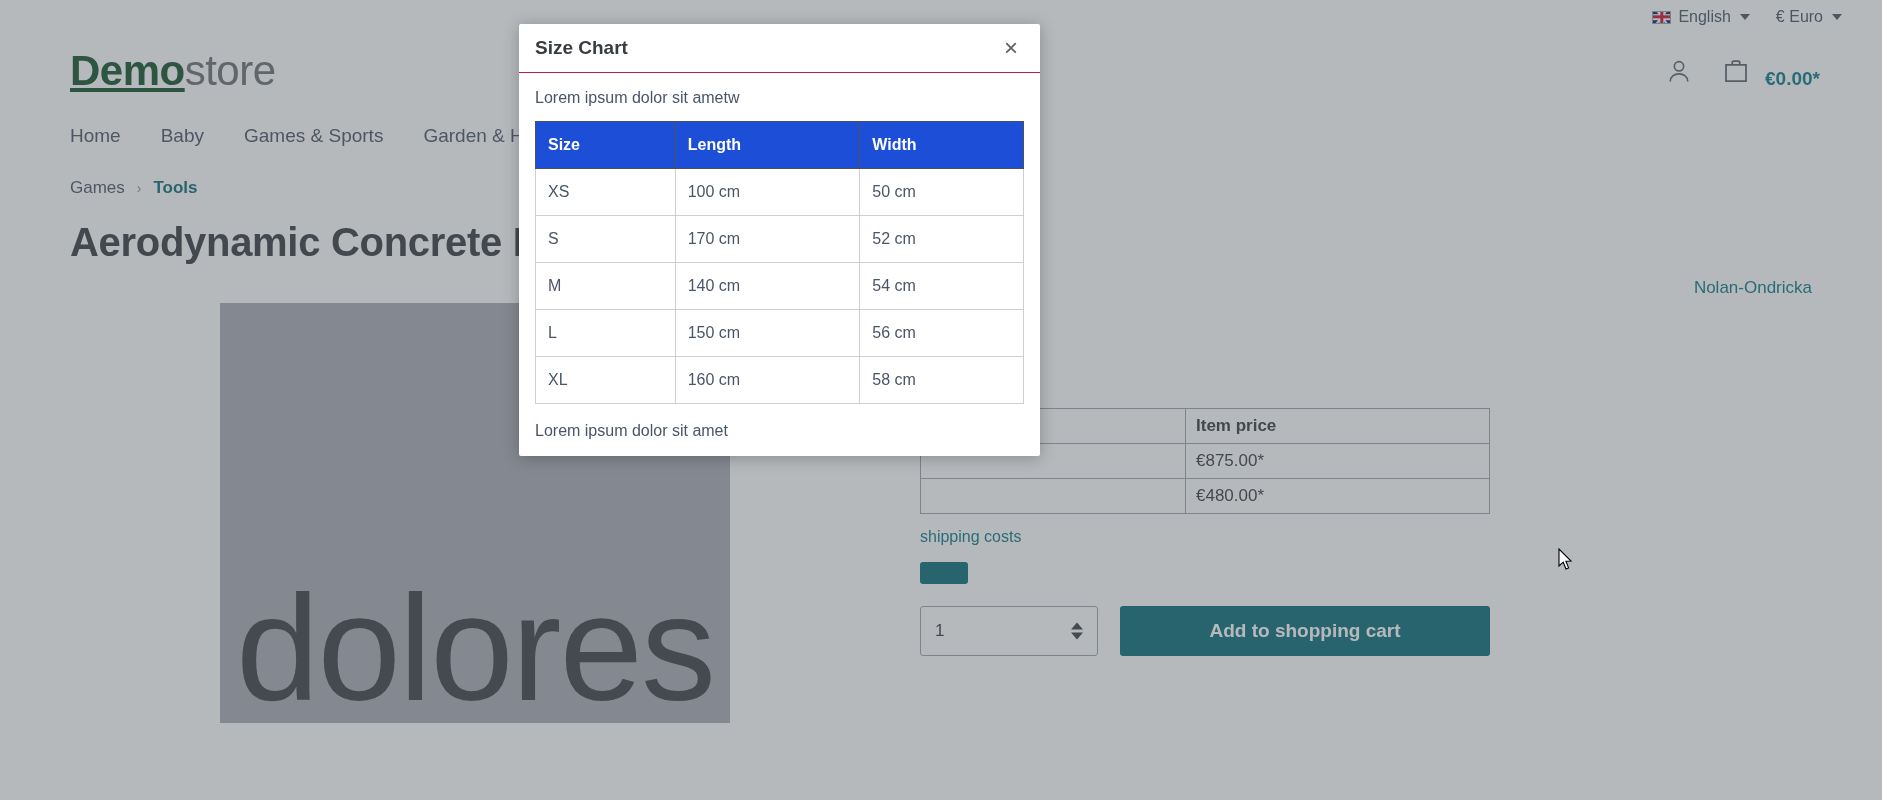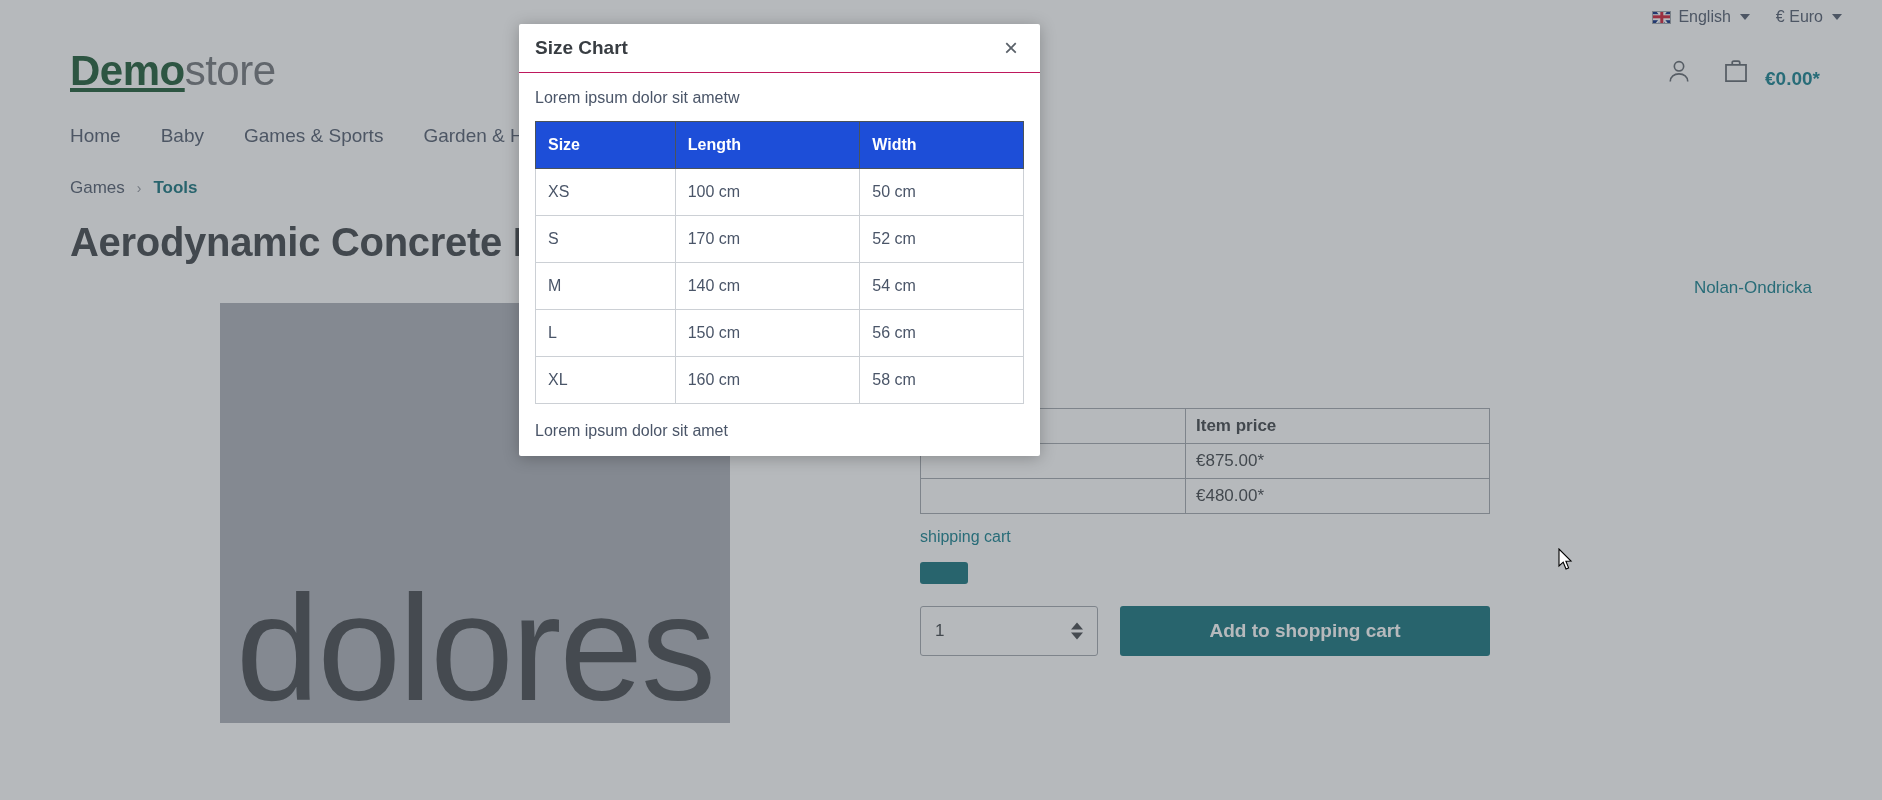--- a/index.html
+++ b/index.html
@@ -411,21 +411,21 @@
                 <td>€875.00*</td>
               </tr>
               <tr>
                 <td></td>
                 <td>€480.00*</td>
               </tr>
             </tbody>
           </table>
 
           <div class="ship-line">
-            <span class="link">shipping cart</span>
+            <span class="link">shipping costs</span>
           </div>
 
           <button class="variant-btn"></button>
 
           <div class="buy-row">
             <div class="qty">
               <span>1</span>
               <span class="spin">
                 <i class="up"></i>
                   <i class="dn"></i>

